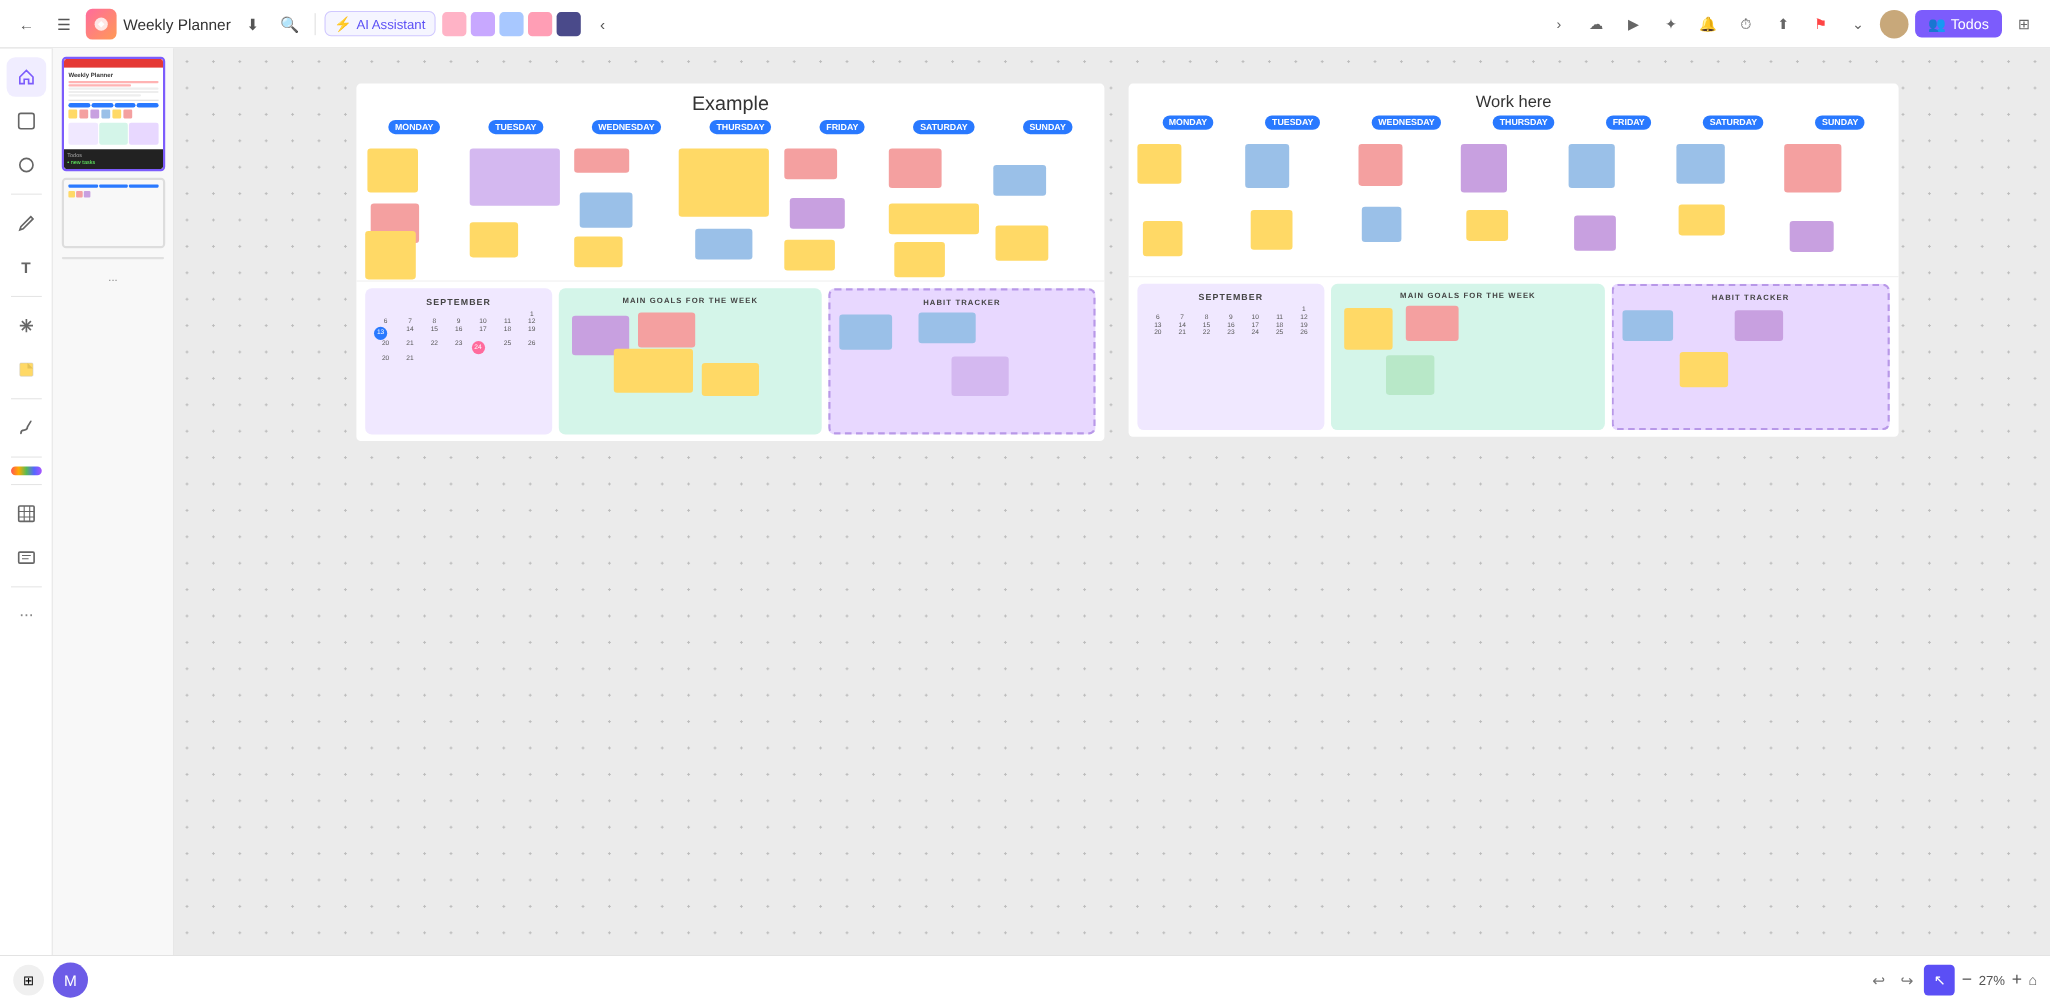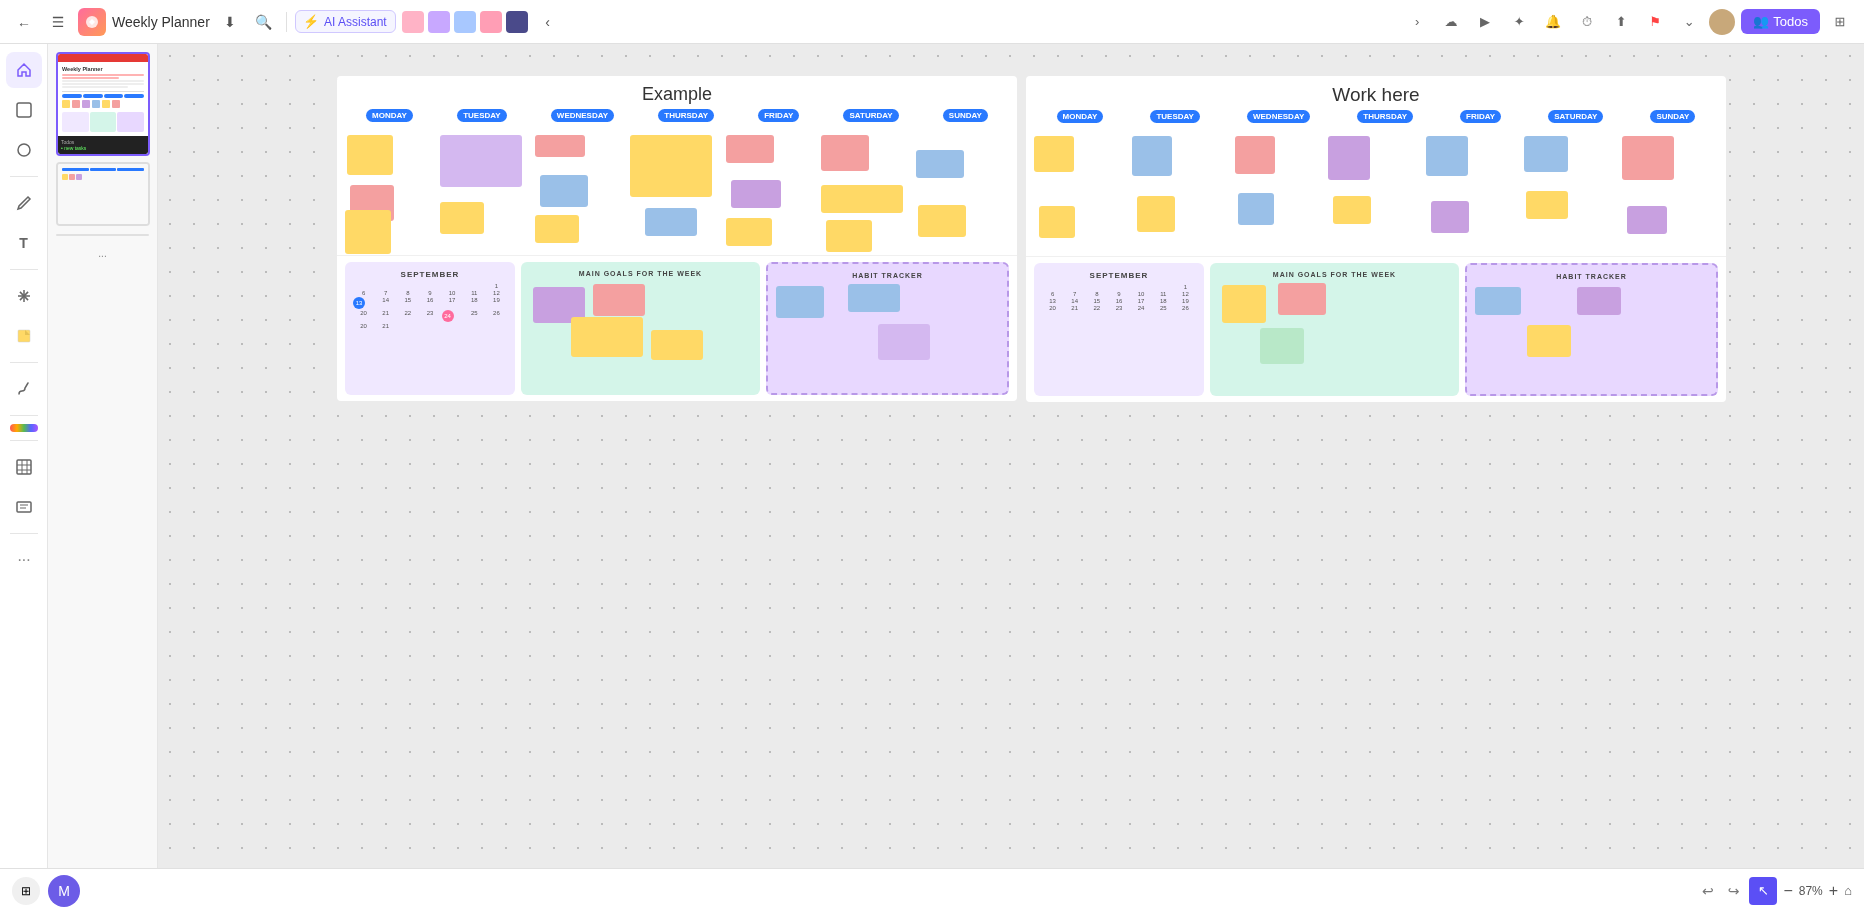--- a/index.html
+++ b/index.html
@@ -342,21 +342,21 @@
 
     <div class="pages-more">
       <span class="pages-more-btn">...</span>
     </div>
   </div>
 
   <div class="canvas-area">
 
     <div style="position:absolute;top:0;left:158px;right:0;bottom:44px;overflow:hidden;">
 
-      <div style="position:absolute;top:32px;left:21px;width:680px;background:white;border-radius:4px;padding:0;">
+      <div style="position:absolute;top:32px;left:8px;width:680px;background:white;border-radius:4px;padding:0;">
         <div style="text-align:center;padding:8px 0 4px;font-size:18px;font-weight:400;color:#333;">Example</div>
 
         <div style="display:flex;padding:0 8px;gap:2px;justify-content:space-around;margin-bottom:4px;">
           <span class="day-header" style="font-size:8px;padding:2px 6px;border-radius:8px;">MONDAY</span>
           <span class="day-header" style="font-size:8px;padding:2px 6px;border-radius:8px;">TUESDAY</span>
           <span class="day-header" style="font-size:8px;padding:2px 6px;border-radius:8px;">WEDNESDAY</span>
           <span class="day-header" style="font-size:8px;padding:2px 6px;border-radius:8px;">THURSDAY</span>
           <span class="day-header" style="font-size:8px;padding:2px 6px;border-radius:8px;">FRIDAY</span>
           <span class="day-header" style="font-size:8px;padding:2px 6px;border-radius:8px;">SATURDAY</span>
           <span class="day-header" style="font-size:8px;padding:2px 6px;border-radius:8px;">SUNDAY</span>
@@ -453,21 +453,21 @@
           <div style="flex:1;background:#e8d8ff;border-radius:6px;padding:8px;border:2px dashed #b898e8;position:relative;">
             <div style="font-size:7px;font-weight:600;text-align:center;letter-spacing:1px;color:#444;margin-bottom:6px;">HABIT TRACKER</div>
             <div style="width:48px;height:32px;background:#9ac0e8;border-radius:3px;position:absolute;top:22px;left:8px;"></div>
             <div style="width:52px;height:28px;background:#9ac0e8;border-radius:3px;position:absolute;top:20px;left:80px;"></div>
             <div style="width:52px;height:36px;background:#d4b8f0;border-radius:3px;position:absolute;top:60px;left:110px;"></div>
           </div>
         </div>
       </div>
 
       <div style="position:absolute;top:32px;left:710px;width:700px;background:white;border-radius:4px;padding:0;">
-        <div style="text-align:center;padding:8px 0 4px;font-size:19px;font-weight:400;color:#333;">Work here</div>
+        <div style="text-align:center;padding:8px 0 4px;font-size:15px;font-weight:400;color:#333;">Work here</div>
 
         <div style="display:flex;padding:0 8px;gap:2px;justify-content:space-around;margin-bottom:4px;">
           <span class="day-header" style="font-size:8px;padding:2px 6px;border-radius:8px;">MONDAY</span>
           <span class="day-header" style="font-size:8px;padding:2px 6px;border-radius:8px;">TUESDAY</span>
           <span class="day-header" style="font-size:8px;padding:2px 6px;border-radius:8px;">WEDNESDAY</span>
           <span class="day-header" style="font-size:8px;padding:2px 6px;border-radius:8px;">THURSDAY</span>
           <span class="day-header" style="font-size:8px;padding:2px 6px;border-radius:8px;">FRIDAY</span>
           <span class="day-header" style="font-size:8px;padding:2px 6px;border-radius:8px;">SATURDAY</span>
           <span class="day-header" style="font-size:8px;padding:2px 6px;border-radius:8px;">SUNDAY</span>
         </div>
@@ -572,18 +572,18 @@
   <div class="bottombar-left">
     <div style="width:28px;height:28px;border-radius:50%;background:#f0f0f0;display:flex;align-items:center;justify-content:center;cursor:pointer;font-size:12px;">⊞</div>
     <div class="mindmap-btn">M</div>
   </div>
   <div class="bottombar-right">
     <button class="undo-redo-btn">↩</button>
     <button class="undo-redo-btn">↪</button>
     <div class="cursor-btn">↖</div>
     <button class="zoom-btn">−</button>
     <div class="zoom-control">
-      <span>87%</span>
+      <span>27%</span>
     </div>
     <button class="zoom-btn">+</button>
     <button style="background:none;border:none;font-size:13px;cursor:pointer;color:#555;">⌂</button>
   </div>
 </div>
 
 </body></html>

